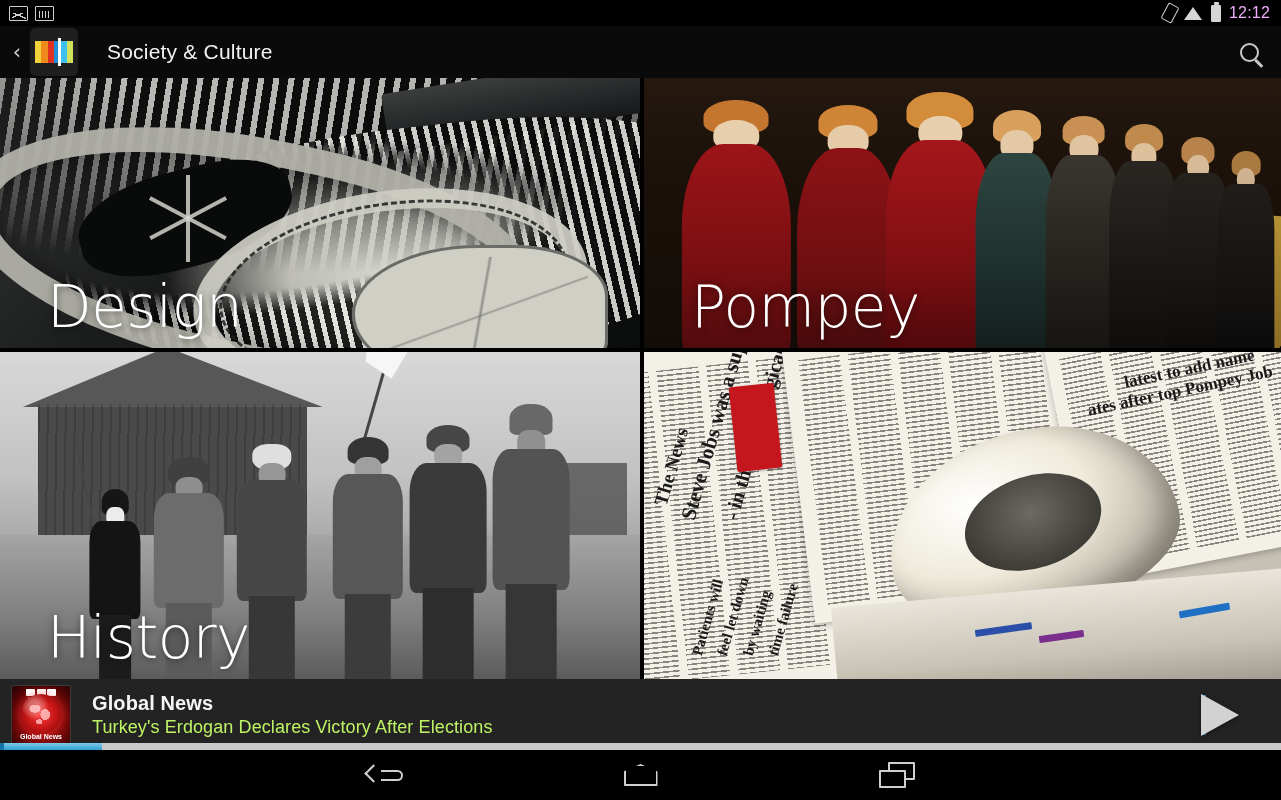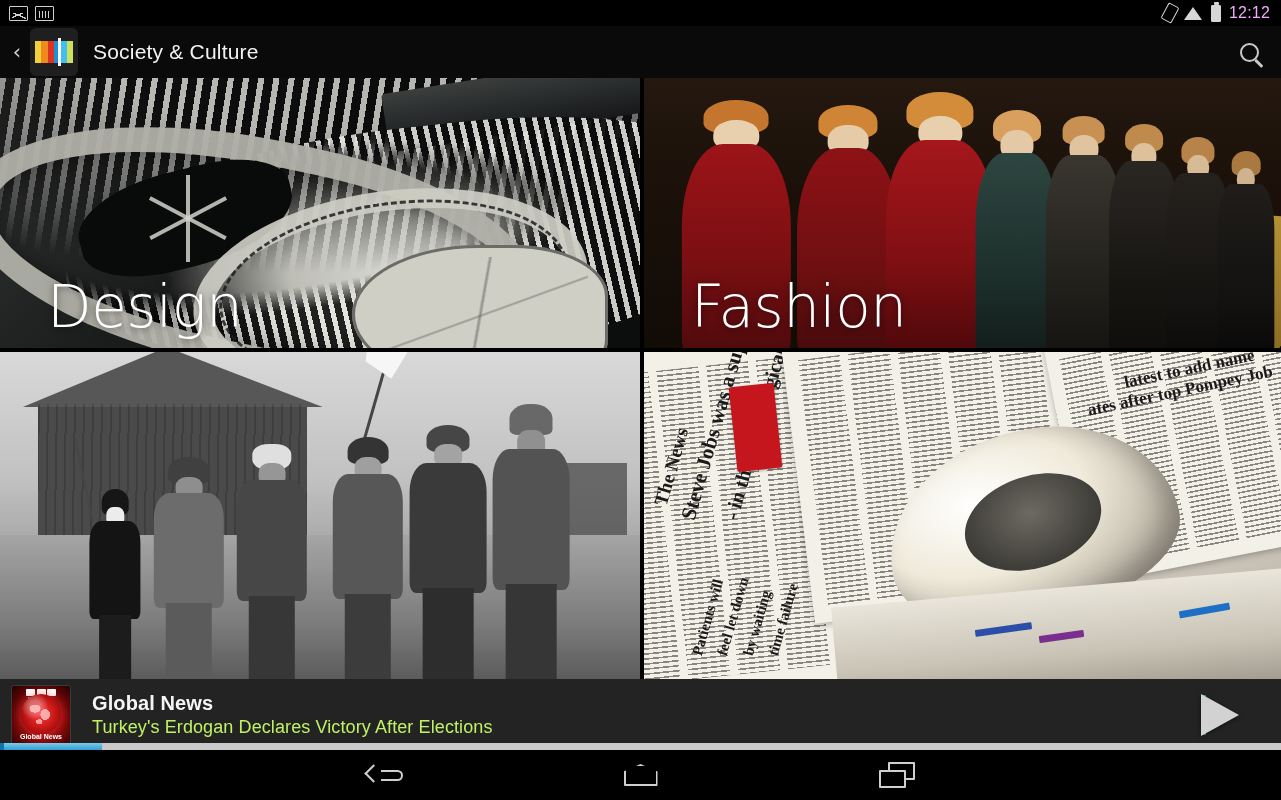--- a/index.html
+++ b/index.html
@@ -69,21 +69,21 @@
     border-radius:6px; display:flex; align-items:center; justify-content:center;
     flex:none; position:relative; overflow:hidden;
   }
   .logo-bars { display:flex; height:22px; width:38px; position:relative; }
   .logo-bars i { display:block; height:100%; flex:1; }
   .logo-needle {
     position:absolute; top:-3px; bottom:-3px; left:60%;
     width:3px; background:#fff;
   }
   .ab-title {
-    margin-left:15px; color:#f2f2f2; font-size:21px; font-weight:400;
+    margin-left:29px; color:#f2f2f2; font-size:21px; font-weight:400;
     letter-spacing:.2px;
   }
   .search-btn {
     margin-left:auto; width:64px; height:52px;
     display:flex; align-items:center; justify-content:center;
   }
   .mag { width:19px; height:19px; border:2.3px solid #c8c8c8; border-radius:50%;
     position:relative; }
   .mag::after {
     content:""; position:absolute; right:-7px; bottom:-5px;
@@ -519,21 +519,21 @@
           <span class="hair" style="top:0;width:52%;height:12%;background:#b8834a"></span>
           <span class="head" style="top:8%;width:34%;height:11%;background:#d6bb96"></span>
           <span class="body" style="top:16%;width:100%;height:84%;background:linear-gradient(180deg,#25221e,#151311 70%,#0b0a09);border-radius:28% 28% 8% 8%"></span>
         </div>
         <div class="model" style="left:90%;width:9%;height:77%">
           <span class="hair" style="top:0;width:50%;height:12%;background:#a9793f"></span>
           <span class="head" style="top:8%;width:32%;height:11%;background:#cfb390"></span>
           <span class="body" style="top:16%;width:100%;height:84%;background:linear-gradient(180deg,#201d1a,#121110 70%,#090808);border-radius:26% 26% 8% 8%"></span>
         </div>
       </div>
-      <span class="tile-label">Fashion</span>
+      <span class="tile-label">Pompey</span>
     </div>
 
     <div class="hgap" style="grid-column:1/4"></div>
 
     <div class="tile">
       <div class="tile-art art-history">
         <div class="sky2"></div>
         <div class="barn"></div>
         <div class="hut"></div>
         <div class="ground"></div>
@@ -570,20 +570,21 @@
           <span class="torso" style="top:18%;width:100%;height:48%;background:#3f3f3f"></span>
           <span class="leg" style="top:64%;width:66%;height:36%;background:#333"></span>
         </div>
         <div class="soldier" style="left:77%;width:12%;height:86%">
           <span class="helm" style="top:0;width:56%;height:11%;background:#6a6a6a;border-radius:46% 46% 18% 18%"></span>
           <span class="face" style="top:9%;width:36%;height:10%;background:#8f8f8f"></span>
           <span class="torso" style="top:16%;width:100%;height:50%;background:#565656"></span>
           <span class="leg" style="top:64%;width:66%;height:36%;background:#3b3b3b"></span>
         </div>
       </div>
+      <span class="tile-label">History</span>
     </div>
 
     <div class="vgap"></div>
 
     <div class="tile">
       <div class="tile-art art-opinion">
         <div class="paperbg"></div>
 
         <div class="sheet" style="left:-6%;top:-4%;width:50%;height:108%;transform:rotate(-6deg)">
           <div class="cols"></div>

